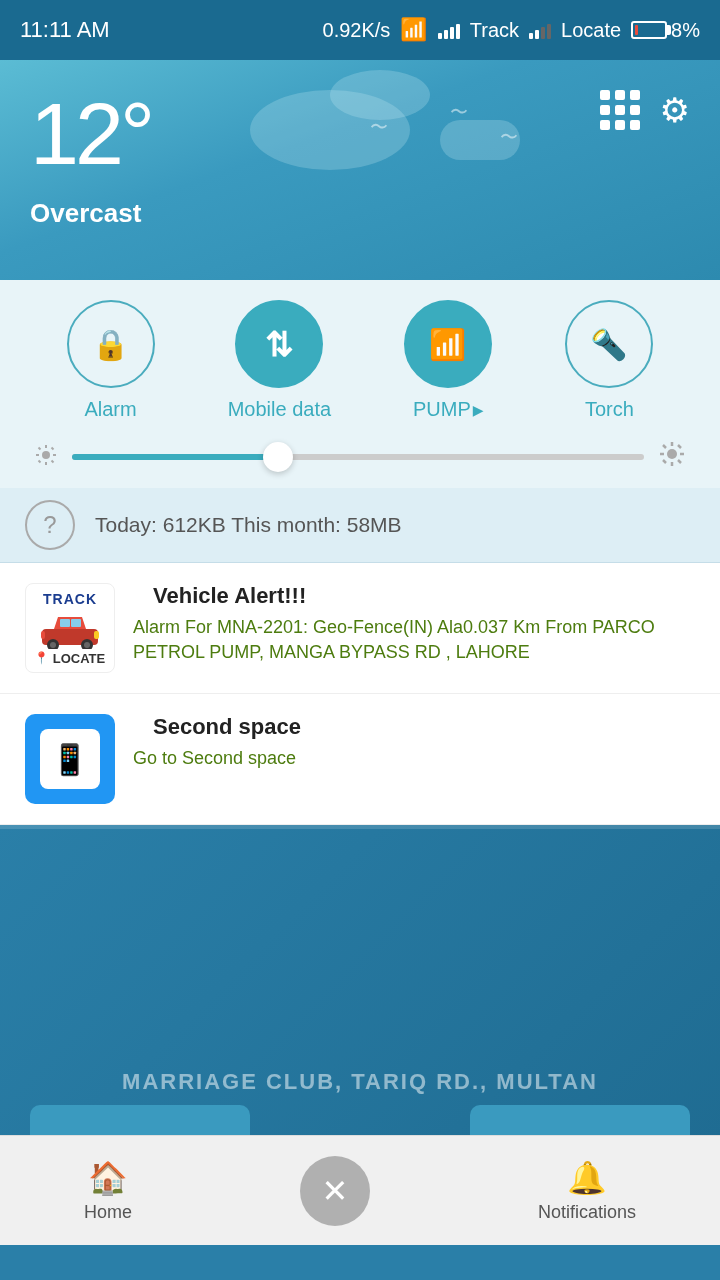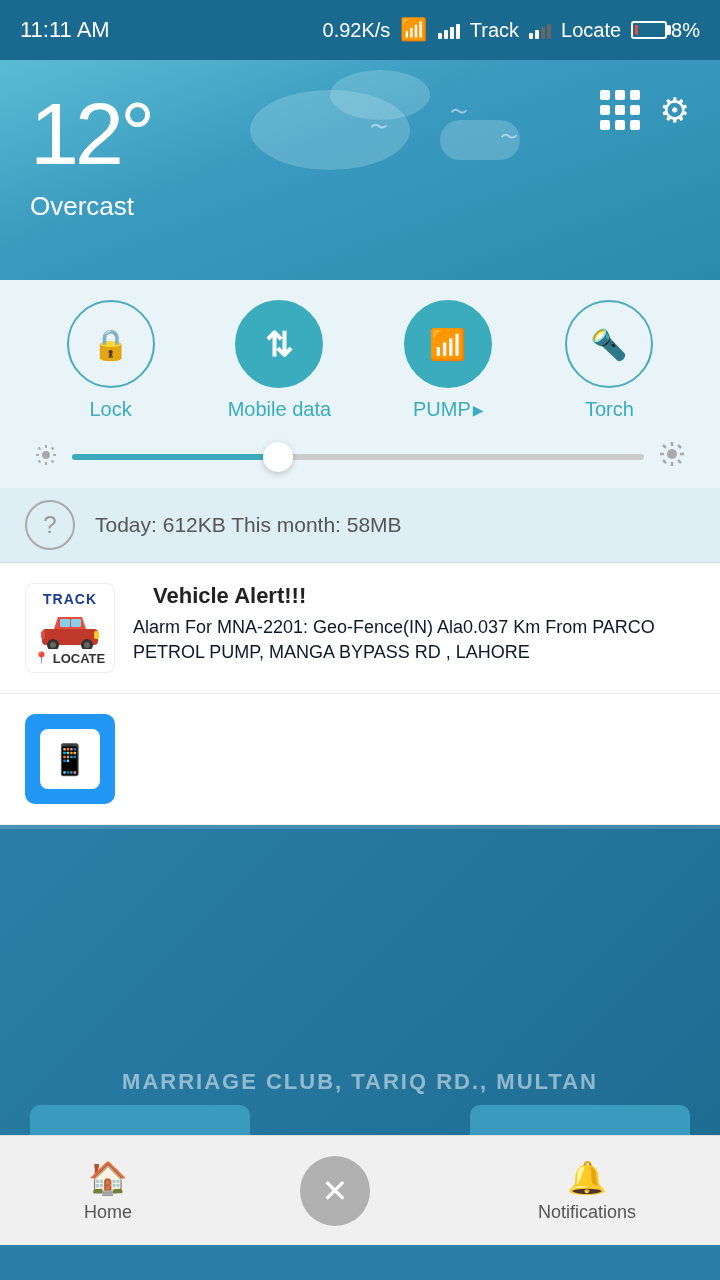--- a/index.html
+++ b/index.html
@@ -81,22 +81,22 @@
       color: white;
     }
     .temp-display {
       font-size: 88px;
       font-weight: 200;
       line-height: 1;
       letter-spacing: -4px;
     }
     .weather-desc {
       font-size: 26px;
-      font-weight: 400;
-      margin-top: 13px;
+      font-weight: 700;
+      margin-top: 20px;
     }
     .weather-date {
       font-size: 22px;
       font-weight: 300;
       margin-top: 2px;
     }
     .grid-icon {
       display: grid;
       grid-template-columns: repeat(3, 10px);
       gap: 5px;
@@ -251,21 +251,21 @@
     .notif-content { flex: 1; }
     .notif-title {
       font-size: 22px;
       font-weight: 700;
       color: #222;
       margin-bottom: 6px;
       margin-left: 20px;
     }
     .notif-body {
       font-size: 18px;
-      color: #0f172a;
+      color: #4d7c0f;
       line-height: 1.4;
     }
 
     .notif-icon-blue {
       background: #2196f3;
       border-radius: 10px;
       width: 90px; height: 90px;
       display: flex;
       align-items: center;
       justify-content: center;
@@ -440,21 +440,21 @@
   </div>
 </div>
 
 <div class="quick-settings">
   <div class="quick-toggles">
 
     <div class="toggle-item">
       <div class="toggle-circle">
         <span class="toggle-icon">🔒</span>
       </div>
-      <span class="toggle-label">Lock</span>
+      <span class="toggle-label">Alarm</span>
     </div>
 
     <div class="toggle-item">
       <div class="toggle-circle active">
         <span class="toggle-icon" style="color:white;font-size:34px;font-weight:700;">⇅</span>
       </div>
       <span class="toggle-label">Mobile data</span>
     </div>
 
     <div class="toggle-item">
@@ -555,20 +555,24 @@
       <div class="notif-body">Alarm For MNA-2201: Geo-Fence(IN) Ala0.037 Km From PARCO PETROL PUMP, MANGA BYPASS RD , LAHORE</div>
     </div>
   </div>
 
   <div class="notification-item">
     <div class="notif-icon-blue">
       <div class="notif-icon-blue-inner">
         <span style="font-size:30px;">📱</span>
       </div>
     </div>
+    <div class="notif-content">
+      <div class="notif-title">Second space</div>
+      <div class="notif-body">Go to Second space</div>
+    </div>
   </div>
 
 </div>
 
 <div class="app-background">
 
   <div style="position:absolute;top:0;left:0;right:0;height:4px;background:rgba(255,255,255,0.15);"></div>
 
   <div class="app-bg-text">MARRIAGE CLUB, TARIQ RD., MULTAN</div>
 

